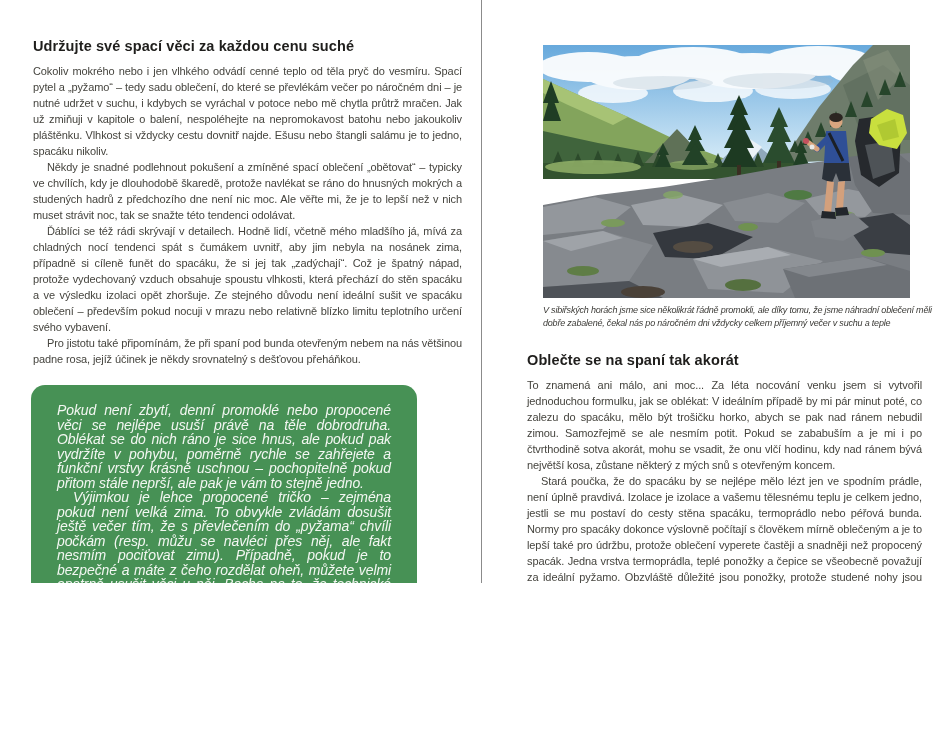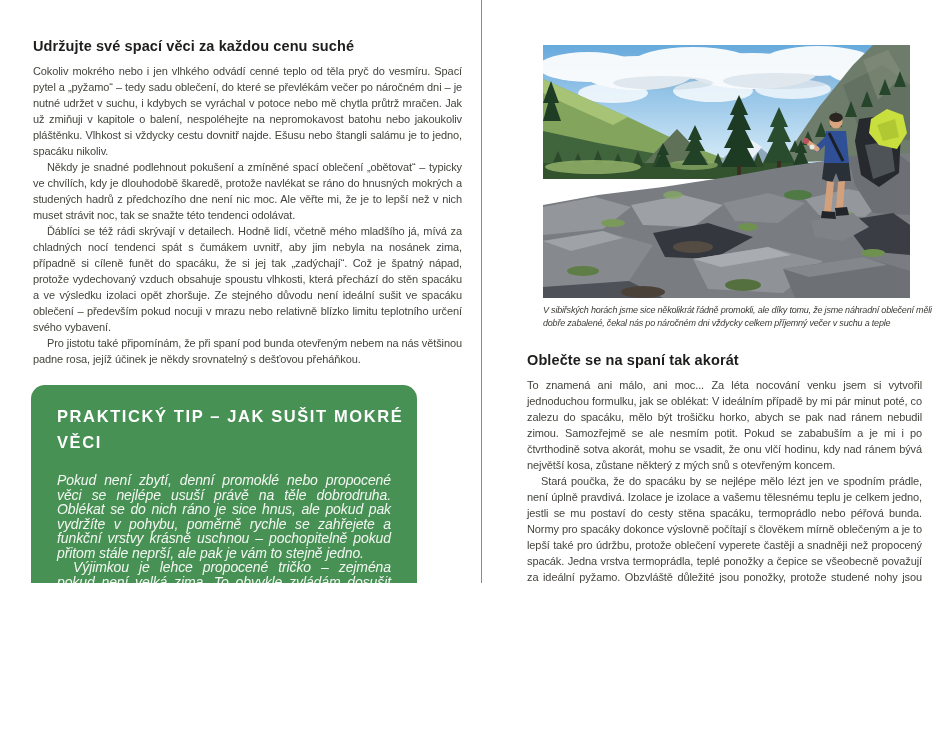--- a/index.html
+++ b/index.html
@@ -52,24 +52,20 @@
     <h1 class="heading">Udržujte své spací věci za každou cenu suché</h1>
     <div class="bodytext">
         <div class="para">Cokoliv mokrého nebo i jen vlhkého odvádí cenné teplo od těla pryč do vesmíru. Spací pytel a „pyžamo“ – tedy sadu oblečení, do které se převlékám večer po náročném dni – je nutné udržet v suchu, i kdybych se vyráchal v potoce nebo mě chytla průtrž mračen. Jak už zmiňuji v kapitole o balení, nespoléhejte na nepromokavost batohu nebo jakoukoliv pláštěnku. Vlhkost si vždycky cestu dovnitř najde. Ešusu nebo štangli salámu je to jedno, spacáku nikoliv.</div>
         <div class="para indent">Někdy je snadné podlehnout pokušení a zmíněné spací oblečení „obětovat“ – typicky ve chvílích, kdy je dlouhodobě škaredě, protože navlékat se ráno do hnusných mokrých a studených hadrů z předchozího dne není nic moc. Ale věřte mi, že je to lepší než v nich muset strávit noc, tak se snažte této tendenci odolávat.</div>
         <div class="para indent">Ďáblíci se též rádi skrývají v detailech. Hodně lidí, včetně mého mladšího já, mívá za chladných nocí tendenci spát s čumákem uvnitř, aby jim nebyla na nosánek zima, případně si cíleně funět do spacáku, že si jej tak „zadýchají“. Což je špatný nápad, protože vydechovaný vzduch obsahuje spoustu vlhkosti, která přechází do stěn spacáku a ve výsledku izolaci opět zhoršuje. Ze stejného důvodu není ideální sušit ve spacáku oblečení – především pokud nocuji v mrazu nebo relativně blízko limitu teplotního určení svého vybavení.</div>
         <div class="para indent">Pro jistotu také připomínám, že při spaní pod bunda otevřeným nebem na nás většinou padne rosa, jejíž účinek je někdy srovnatelný s dešťovou přeháňkou.</div>
       </div>
   </div>
 
   <div class="tip-box" style="background: rgb(71, 145, 85);">
-    <div class="tip-title">
-        <div class="tline">PRAKTICKÝ TIP – JAK SUŠIT MOKRÉ</div>
-        <div class="tline">VĚCI</div>
-      </div>
     <div class="tip-body">
         <div class="para">Pokud není zbytí, denní promoklé nebo propocené věci se nejlépe usuší právě na těle dobrodruha. Oblékat se do nich ráno je sice hnus, ale pokud pak vydržíte v pohybu, poměrně rychle se zahřejete a funkční vrstvy krásně uschnou – pochopitelně pokud přitom stále neprší, ale pak je vám to stejně jedno.</div>
         <div class="para indent">Výjimkou je lehce propocené tričko – zejména pokud není velká zima. To obvykle zvládám dosušit ještě večer tím, že s převlečením do „pyžama“ chvíli počkám (resp. můžu se navléci přes něj, ale fakt nesmím pociťovat zimu). Případně, pokud je to bezpečné a máte z čeho rozdělat oheň, můžete velmi opatrně usušit věci u něj. Bacha na to, že technické materiály chytají snadno a blízké vystavení silnému zdroji tepla jim často vůbec neprospívá.</div>
       </div>
   </div>
 
   <div class="pagenum pleft">179</div>
 
   <div class="photo">
     <svg viewBox="0 0 367 253" preserveAspectRatio="none">

